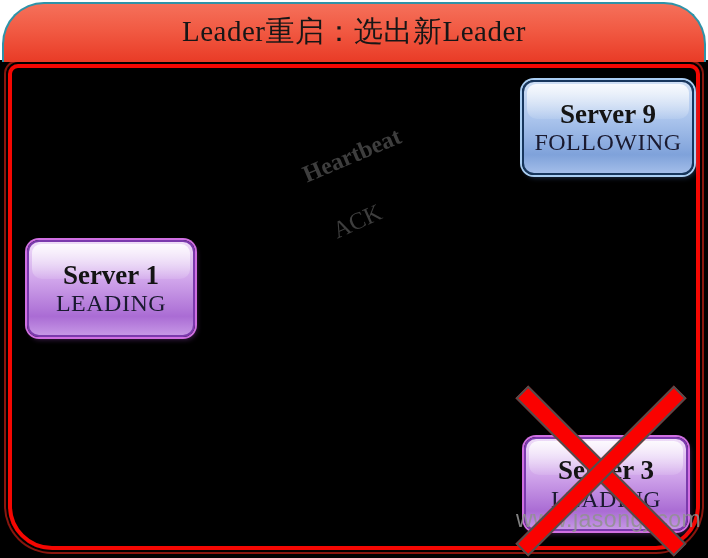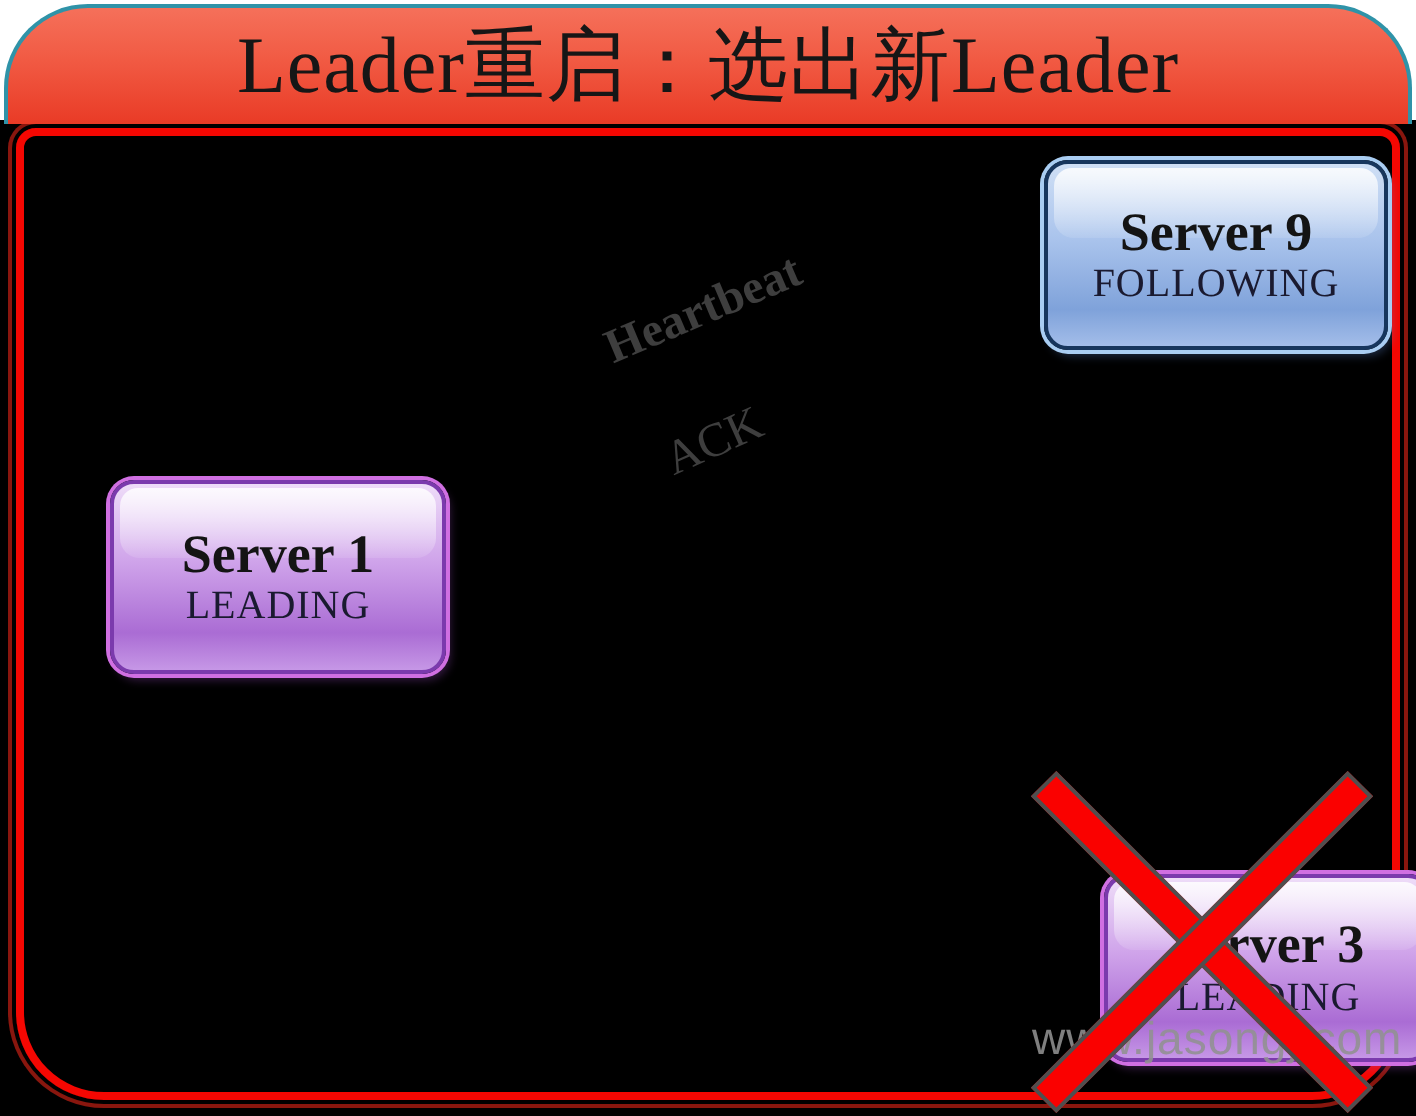--- a/index.html
+++ b/index.html
@@ -19,21 +19,21 @@
     left: 2px; top: 2px;
     width: 704px; height: 60px;
     border: 2px solid #2f93a8;
     border-bottom: none;
     border-radius: 42px 42px 0 0;
     background: linear-gradient(180deg, #f5705a 0%, #f15a43 45%, #e93b26 100%);
     display: flex; align-items: center; justify-content: center;
     z-index: 3;
   }
   .title-text {
-    font-size: 40px;
+    font-size: 29px;
     color: #161616;
     letter-spacing: 0.5px;
     padding-bottom: 2px;
   }
 
   
   .canvas {
     position: absolute;
     left: 0; top: 60px;
     width: 708px; height: 498px;
@@ -69,34 +69,33 @@
   }
   .server-card.blue {
     border: 2px solid #17365d;
     background: linear-gradient(180deg, #cfdff5 0%, #a9c3ec 42%, #7fa2da 80%, #a3bde9 100%);
     box-shadow: 0 0 0 2px #a9cdf2, 2px 3px 5px rgba(90,130,200,0.35);
   }
   .server-card.purple {
     border: 2px solid #7b3aad;
     background: linear-gradient(180deg, #eedcf8 0%, #cfa3ea 42%, #aa6cd4 80%, #c697e6 100%);
     box-shadow: 0 0 0 2px #d06fe2, 2px 3px 5px rgba(160,80,200,0.35);
-    margin-left: 28px;
   }
   #server-2 { left: 522px; top: 80px;  width: 172px; height: 95px; }
   #server-1 { left: 27px;  top: 240px; width: 168px; height: 97px; }
   #server-3 { left: 524px; top: 437px; width: 164px; height: 94px; }
   .server-name {
     position: relative;
     font-size: 27px; font-weight: bold;
     line-height: 1.12;
     color: #141414;
   }
   .server-state {
     position: relative;
-    font-size: 20px;
+    font-size: 24px;
     letter-spacing: 0.5px;
     color: #1a1a30;
   }
 
   
   .msg-label {
     position: absolute;
     color: #3e3e3e;
     font-size: 24px;
     white-space: nowrap;

